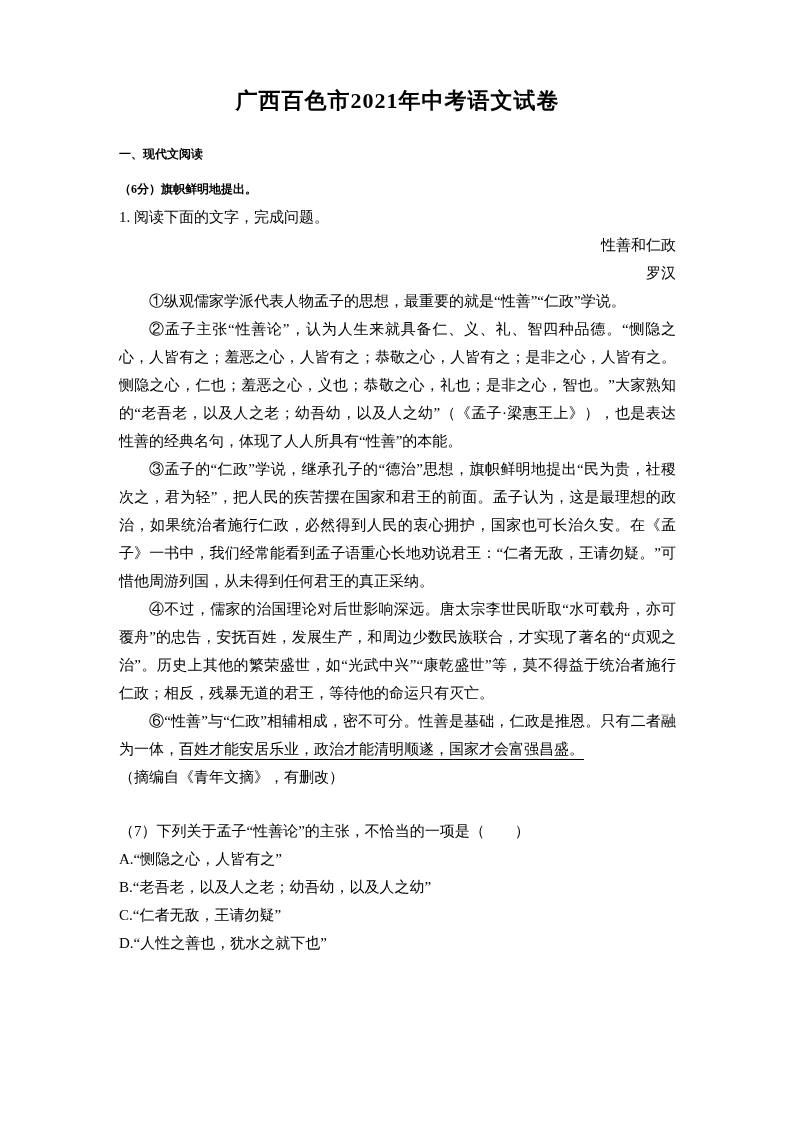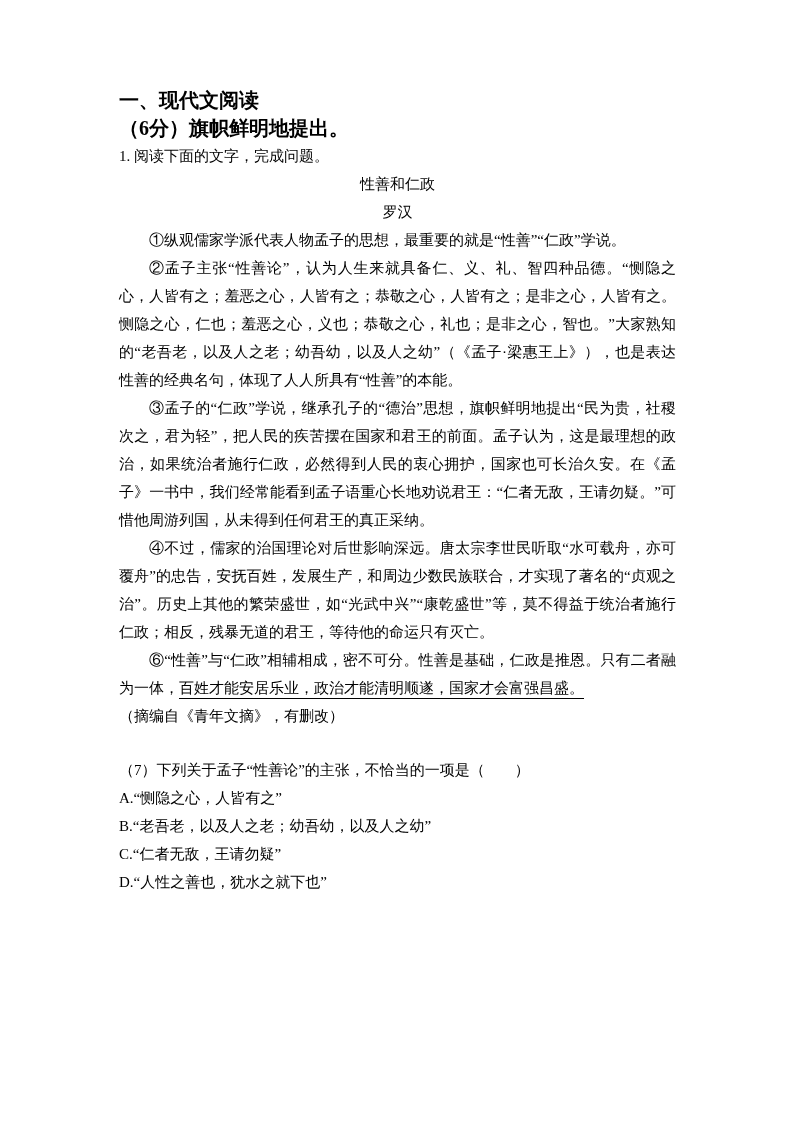--- a/index.html
+++ b/index.html
@@ -19,32 +19,33 @@
   }
   .doc-title {
     text-align: center;
     font-size: 22px;
     font-weight: bold;
     line-height: 30px;
     margin-bottom: 24px;
     letter-spacing: 1px;
   }
   .sec-heading {
-    font-size: 20px;
+    font-size: 12px;
     font-weight: bold;
     line-height: 28px;
+    margin-top: 7px;
   }
   .plain-line {
     font-size: 15px;
     line-height: 28px;
   }
   .center-line {
     font-size: 15px;
     line-height: 28px;
-    text-align: center;
+    text-align: right;
   }
   .body-para {
     font-size: 15px;
     line-height: 28px;
     text-indent: 2em;
     text-align: justify;
   }
   .attribution {
     font-size: 15px;
     line-height: 28px;
@@ -62,20 +63,21 @@
     text-decoration: underline;
     text-underline-offset: 5px;
     text-decoration-thickness: 1px;
   }
 </style>
 </head>
 <body>
 
 <div class="page">
 
+  <h1 class="doc-title">广西百色市2021年中考语文试卷</h1>
 
   <h2 class="sec-heading">一、现代文阅读</h2>
 
   <h2 class="sec-heading">（6分）旗帜鲜明地提出。</h2>
 
   <p class="plain-line">1. 阅读下面的文字，完成问题。</p>
 
   <p class="center-line">性善和仁政</p>
 
   <p class="center-line">罗汉</p>

